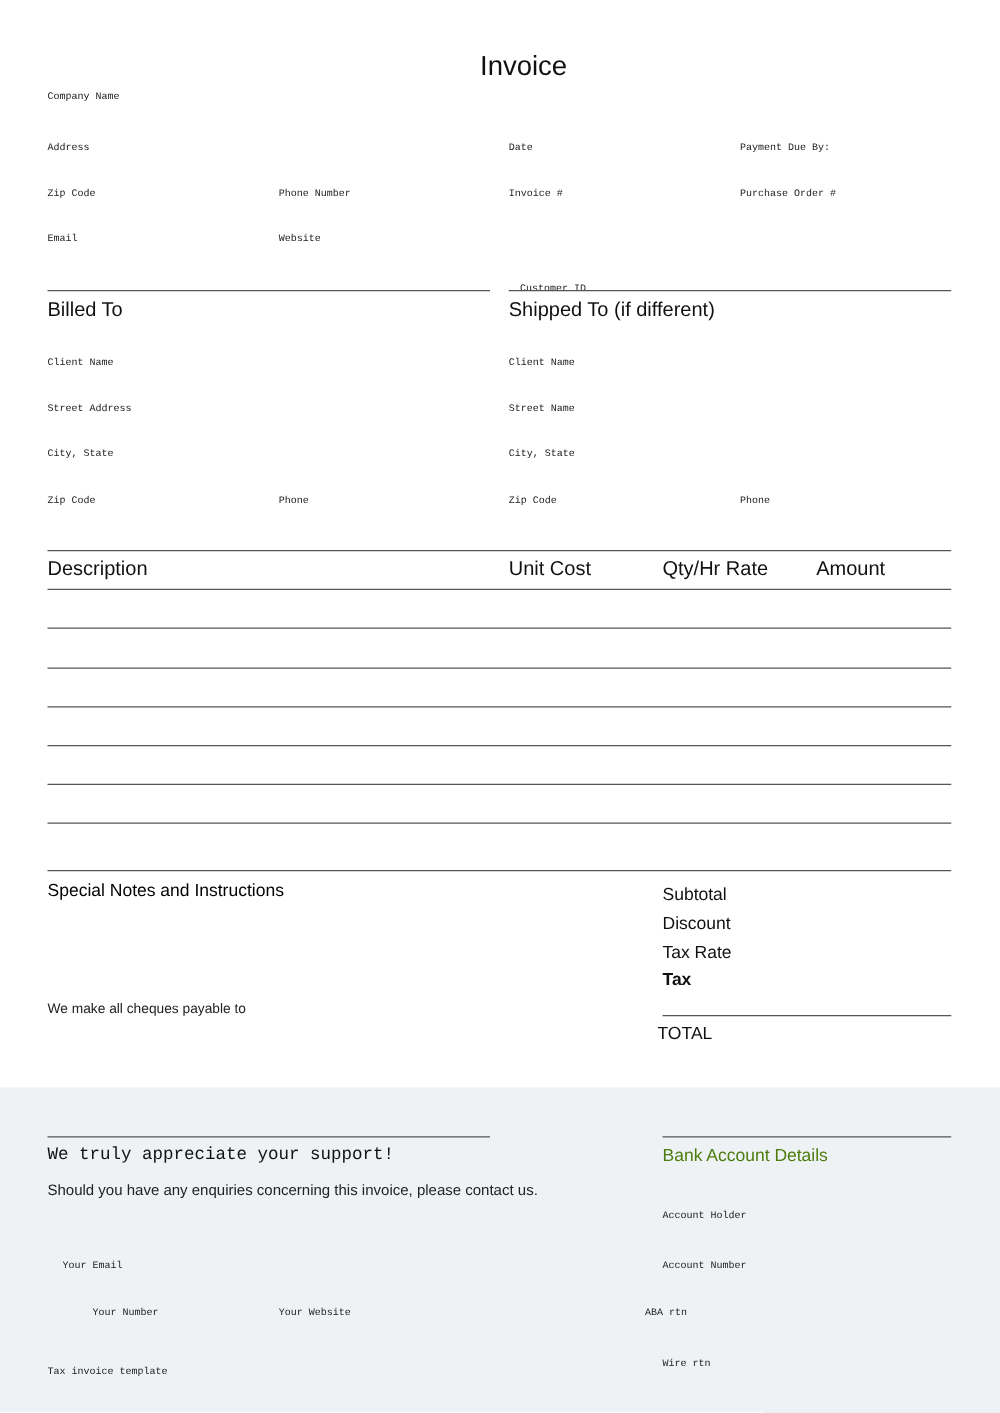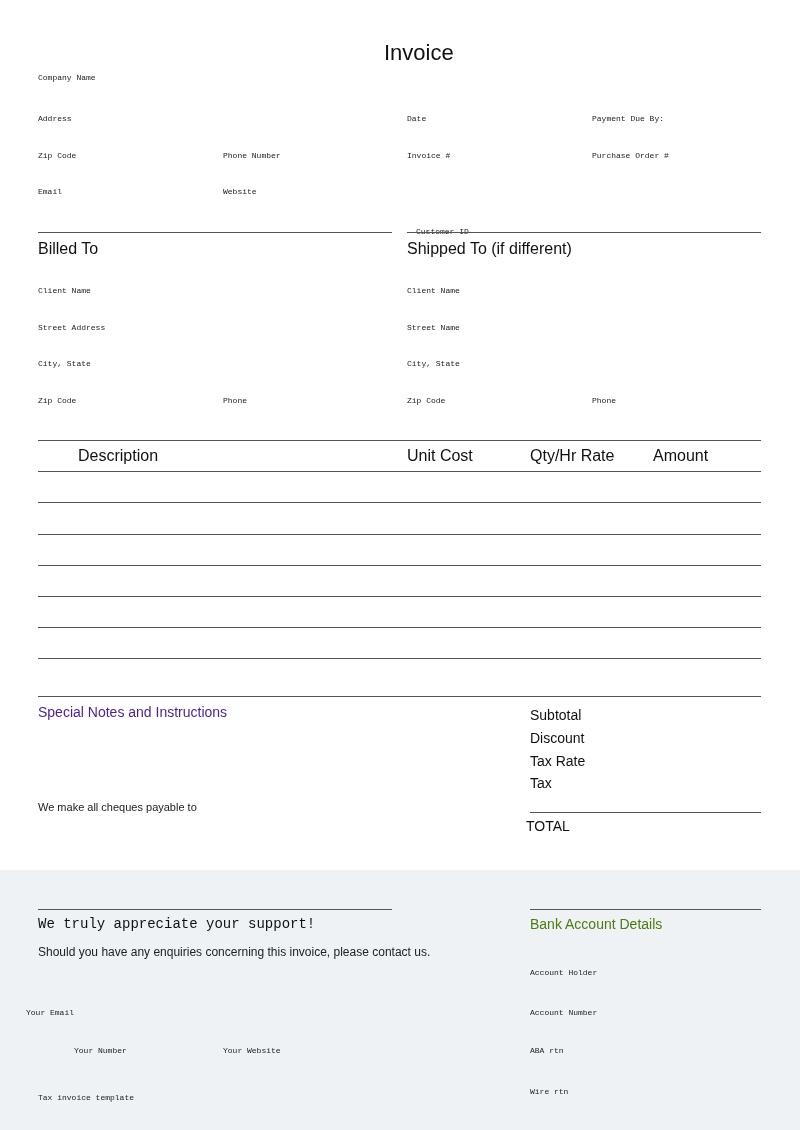--- a/index.html
+++ b/index.html
@@ -49,52 +49,52 @@
 <div class="abs lbl" style="left:223px; top:396px;">Phone</div>
 
 <div class="abs h-sec" style="left:407px; top:240px;">Shipped To (if different)</div>
 <div class="abs lbl" style="left:407px; top:286px;">Client Name</div>
 <div class="abs lbl" style="left:407px; top:323px;">Street Name</div>
 <div class="abs lbl" style="left:407px; top:359px;">City, State</div>
 <div class="abs lbl" style="left:407px; top:396px;">Zip Code</div>
 <div class="abs lbl" style="left:592px; top:396px;">Phone</div>
 
 <div class="rule thick" style="left:38px; top:440px; width:723px;"></div>
-<div class="abs h-col" style="left:38px; top:447px;margin-left:40px;">Description</div>
+<div class="abs h-col" style="left:38px; top:447px;">Description</div>
 <div class="abs h-col" style="left:407px; top:447px;">Unit Cost</div>
 <div class="abs h-col" style="left:530px; top:447px;">Qty/Hr Rate</div>
 <div class="abs h-col" style="left:653px; top:447px;">Amount</div>
 <div class="rule thick" style="left:38px; top:471px; width:723px;"></div>
 
 <div class="rule thick" style="left:38px; top:502px; width:723px;"></div>
 <div class="rule thick" style="left:38px; top:534px; width:723px;"></div>
 <div class="rule thick" style="left:38px; top:565px; width:723px;"></div>
 <div class="rule thick" style="left:38px; top:596px; width:723px;"></div>
 <div class="rule thick" style="left:38px; top:627px; width:723px;"></div>
 <div class="rule thick" style="left:38px; top:658px; width:723px;"></div>
 <div class="rule thick" style="left:38px; top:696px; width:723px;"></div>
 
-<div class="abs" style="left:38px; top:704px; font-size:14px; color:#4c1d95;">Special Notes and Instructions</div>
+<div class="abs" style="left:38px; top:704px; font-size:14px; color:#000000;">Special Notes and Instructions</div>
 <div class="abs body-txt" style="left:38px; top:801px;text-align:center;">We make all cheques payable to</div>
 
 <div class="abs sum" style="left:530px; top:707px;">Subtotal</div>
 <div class="abs sum" style="left:530px; top:730px;">Discount</div>
 <div class="abs sum" style="left:530px; top:753px;">Tax Rate</div>
-<div class="abs sum" style="left:530px; top:775px;">Tax</div>
+<div class="abs sum" style="left:530px; top:775px;font-weight:bold;">Tax</div>
 <div class="rule" style="left:530px; top:812px; width:231px;"></div>
 <div class="abs sum" style="left:526px; top:818px;">TOTAL</div>
 
 <div class="footer-bg"></div>
 <div class="rule" style="left:38px; top:909px; width:354px;"></div>
 <div class="rule" style="left:530px; top:909px; width:231px;"></div>
 
 <div class="abs" style="left:38px; top:916px; font-size:14px; color:#111;font-family:Liberation Mono, monospace;">We truly appreciate your support!</div>
 <div class="abs footer-txt" style="left:38px; top:945px;">Should you have any enquiries concerning this invoice, please contact us.</div>
-<div class="abs lbl" style="left:26px; top:1008px;">Your Email</div>
+<div class="abs lbl" style="left:50px; top:1008px;">Your Email</div>
 <div class="abs lbl" style="left:38px; top:1046px;margin-left:36px;">Your Number</div>
 <div class="abs lbl" style="left:223px; top:1046px;">Your Website</div>
 <div class="abs lbl" style="left:38px; top:1093px;">Tax invoice template</div>
 
 <div class="abs" style="left:530px; top:916px; font-size:14px; color:#4d7c0f;">Bank Account Details</div>
 <div class="abs lbl" style="left:530px; top:968px;">Account Holder</div>
 <div class="abs lbl" style="left:530px; top:1008px;">Account Number</div>
-<div class="abs lbl" style="left:530px; top:1046px;">ABA rtn</div>
+<div class="abs lbl" style="left:516px; top:1046px;">ABA rtn</div>
 <div class="abs lbl" style="left:530px; top:1087px;">Wire rtn</div>
 
 </body></html>

